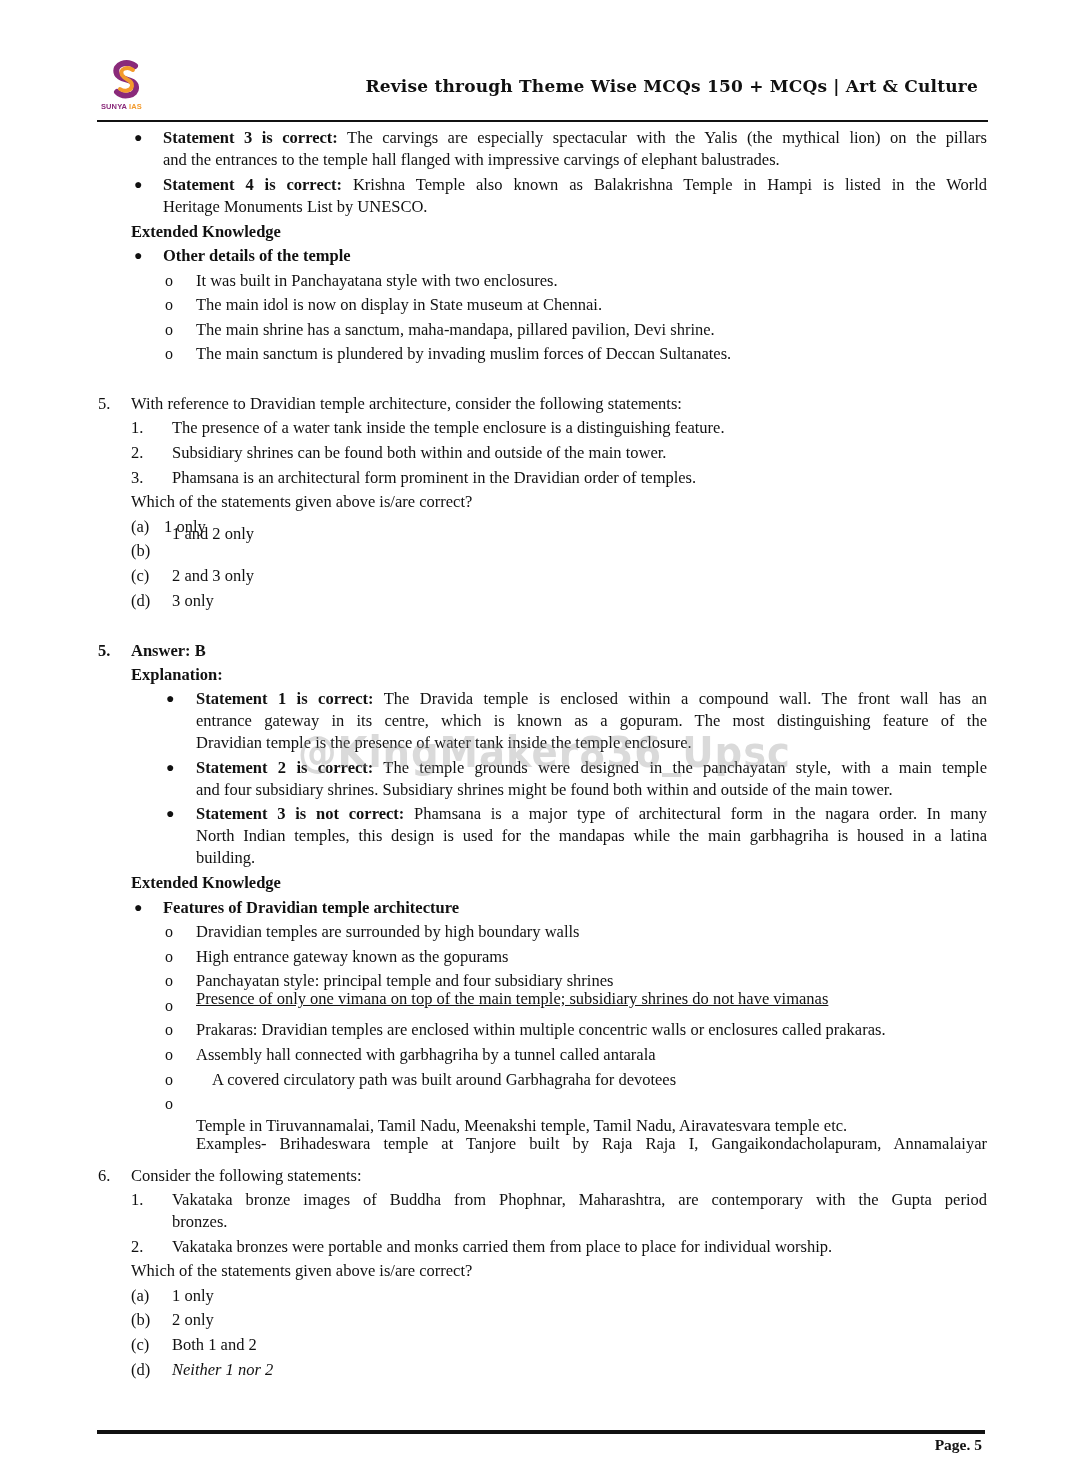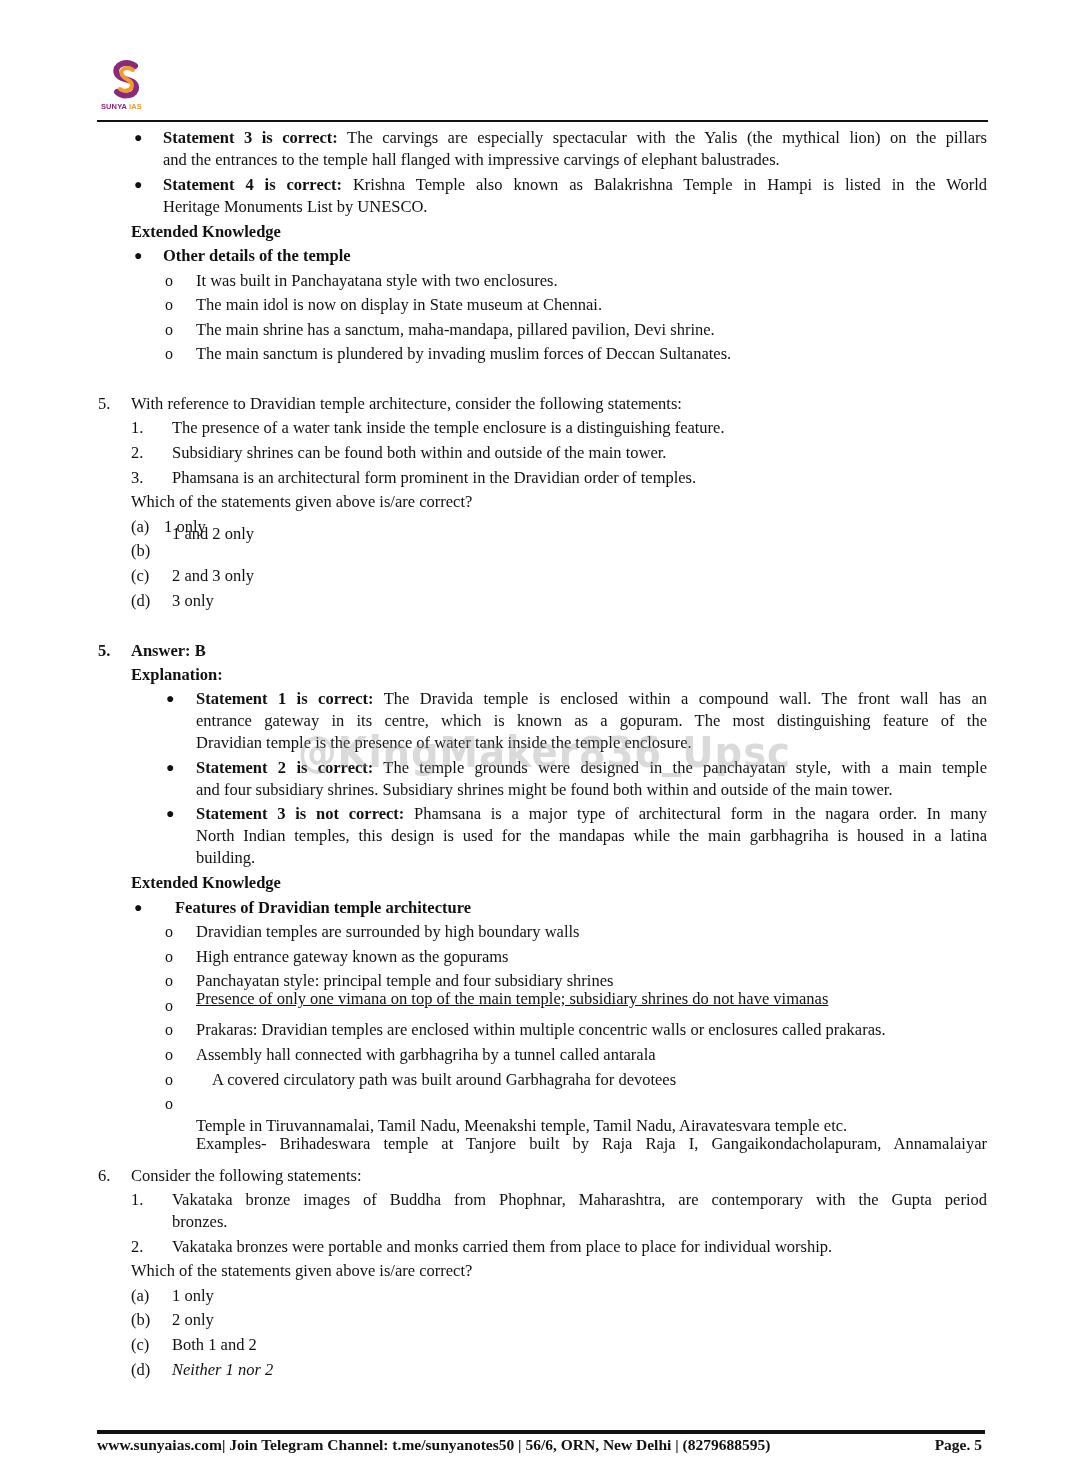--- a/index.html
+++ b/index.html
@@ -32,20 +32,21 @@
 <body>
 
 <div class="header">
   <div class="logo">
     <svg width="44" height="44" viewBox="0 0 44 44">
       <path d="M30 8 C22 2, 8 6, 12 16 C15 23, 30 20, 31 29 C32 38, 18 40, 12 34" fill="none" stroke="#8a2a7a" stroke-width="6" stroke-linecap="round"></path>
       <path d="M28 12 C22 8, 14 11, 17 17 C20 22, 28 22, 27 28 C26 33, 19 34, 15 31" fill="none" stroke="#f39a2b" stroke-width="4" stroke-linecap="round"></path>
     </svg>
   </div>
   <div class="logo-text"><span class="s1">SUNYA</span><span class="s2"> IAS</span></div>
+  <div class="header-title">Revise through Theme Wise MCQs 150 + MCQs | Art &amp; Culture</div>
 </div>
 <div class="header-rule"></div>
 
 <div class="content">
 
   <span class="bullet" style="left:134px; top:128px;">●</span>
   <div class="line just" style="left:163px; top:128px; width:824px;"><span class="b">Statement 3 is correct:</span> <span>The carvings are especially spectacular with the Yalis (the mythical lion) on the pillars</span></div>
   <div class="line" style="left:163px; top:150px;">and the entrances to the temple hall flanged with impressive carvings of elephant balustrades.</div>
 
   <span class="bullet" style="left:134px; top:175px;">●</span>
@@ -99,21 +100,21 @@
   <div class="line just" style="left:196px; top:758px; width:791px;"><span class="b">Statement 2 is correct:</span> <span>The temple grounds were designed in the panchayatan style, with a main temple</span></div>
   <div class="line" style="left:196px; top:780px;">and four subsidiary shrines. Subsidiary shrines might be found both within and outside of the main tower.</div>
 
   <span class="bullet" style="left:166px; top:804px;">●</span>
   <div class="line just" style="left:196px; top:804px; width:791px;"><span class="b">Statement 3 is not correct:</span> <span>Phamsana is a major type of architectural form in the nagara order. In many</span></div>
   <div class="line just" style="left:196px; top:826px; width:791px;">North Indian temples, this design is used for the mandapas while the main garbhagriha is housed in a latina</div>
   <div class="line" style="left:196px; top:848px;">building.</div>
 
   <div class="line b" style="left:131px; top:873px;">Extended Knowledge</div>
   <span class="bullet" style="left:134px; top:898px;">●</span>
-  <div class="line b" style="left:163px; top:898px;margin-left:12px;">Features of Dravidian temple architecture</div>
+  <div class="line b" style="left:163px; top:898px;">Features of Dravidian temple architecture</div>
 
   <span class="o-mark" style="left:165px; top:922px;">o</span>
   <div class="line" style="left:196px; top:922px;">Dravidian temples are surrounded by high boundary walls</div>
   <span class="o-mark" style="left:165px; top:947px;">o</span>
   <div class="line" style="left:196px; top:947px;">High entrance gateway known as the gopurams</div>
   <span class="o-mark" style="left:165px; top:971px;">o</span>
   <div class="line" style="left:196px; top:971px;">Panchayatan style: principal temple and four subsidiary shrines</div>
   <span class="o-mark" style="left:165px; top:996px;">o</span>
   <div class="line" style="left:196px; top:989px;text-decoration:underline;">Presence of only one vimana on top of the main temple; subsidiary shrines do not have vimanas</div>
   <span class="o-mark" style="left:165px; top:1020px;">o</span>
@@ -144,15 +145,14 @@
   <div class="line" style="left:131px; top:1335px;">(c)</div>
   <div class="line" style="left:172px; top:1335px;">Both 1 and 2</div>
   <div class="line" style="left:131px; top:1360px;">(d)</div>
   <div class="line" style="left:172px; top:1360px;font-style:italic;">Neither 1 nor 2</div>
 </div>
 
 <div class="watermark">@KingMaker836_Upsc</div>
 
 <div class="footer-rule"></div>
 <div class="footer">
-  <span>www.sunyaias.com| Join Telegram Channel: t.me/sunyanotes50 | 56/6, ORN, New Delhi | (8279688595)</span>
   <span class="page">Page. 5</span>
 </div>
 
 </body></html>

